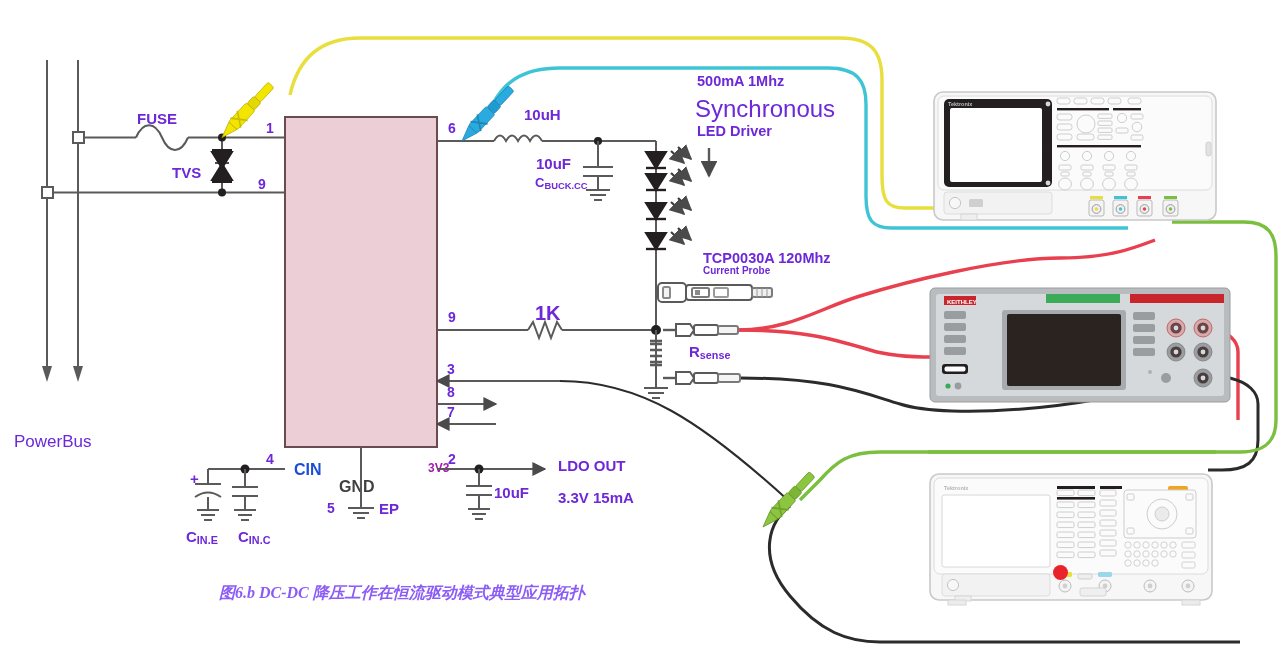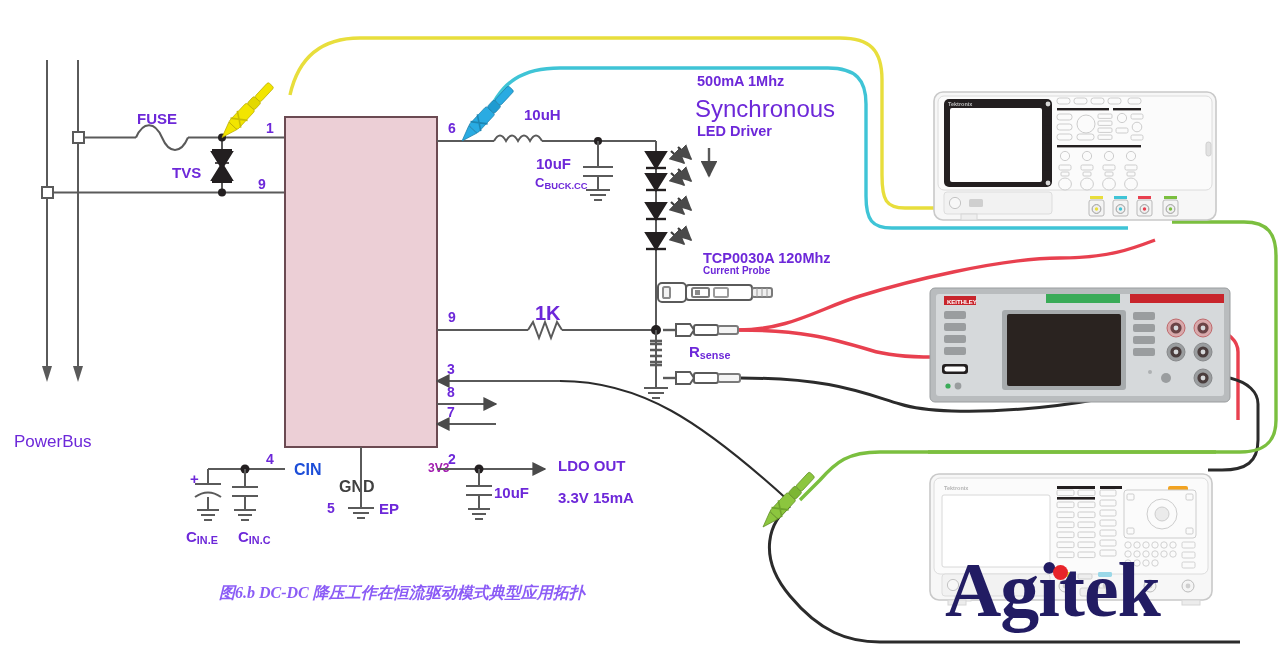--- a/index.html
+++ b/index.html
@@ -557,16 +557,15 @@
   <div class="lbl" style="left:697px;top:73px;font-size:14.5px;font-weight:bold;">500mA 1Mhz</div>
   <div class="lbl" style="left:695px;top:95px;font-size:24px;">Synchronous</div>
   <div class="lbl" style="left:697px;top:123px;font-size:14.5px;font-weight:bold;">LED Driver</div>
 
   <div class="lbl" style="left:703px;top:250px;font-size:14.5px;font-weight:bold;">TCP0030A 120Mhz</div>
   <div class="lbl" style="left:703px;top:265px;font-size:10px;font-weight:bold;">Current Probe</div>
 
   <div class="lbl caption" style="left:219px;top:583px;font-size:16px;">图6.b    DC-DC 降压工作在恒流驱动模式典型应用拓扑</div>
 </div>
 
-<div class="watermark" style="left:945px;top:551px;font-size:78px;line-height:78px;">Agitek</div>
 <div class="wmdot" style="left:1053px;top:565px;width:15px;height:15px;"></div>
 
 </div>
 
 </body></html>

